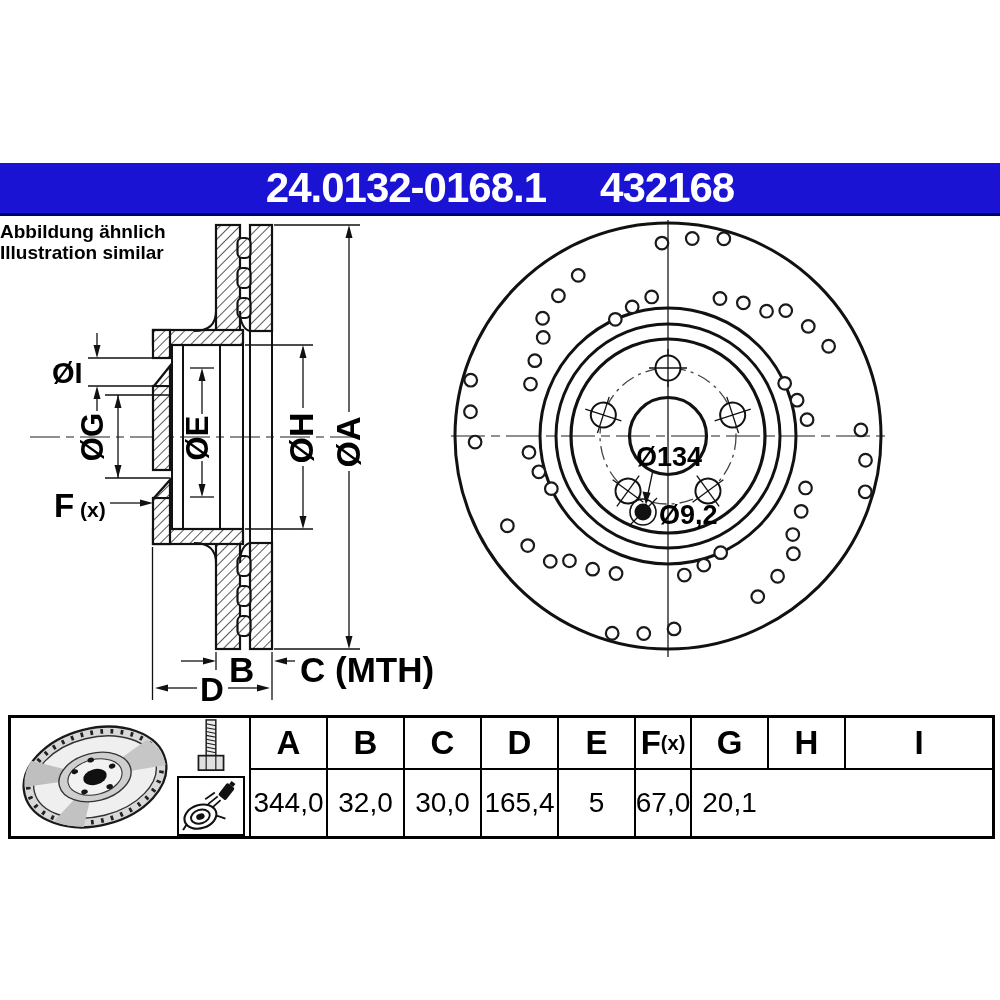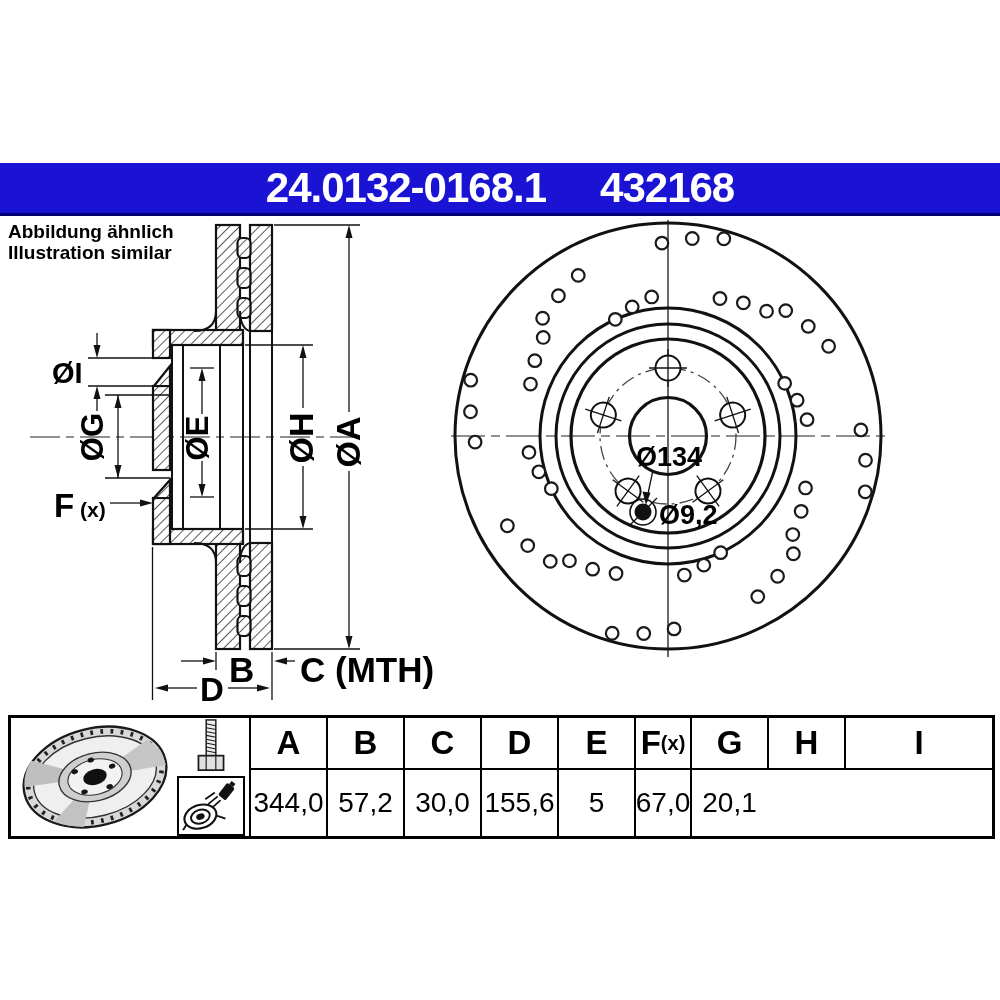--- a/index.html
+++ b/index.html
@@ -3,21 +3,21 @@
 <meta charset="utf-8">
 <style>
   html,body{margin:0;padding:0;background:#fff;}
   body{width:1000px;height:1000px;position:relative;font-family:"Liberation Sans",sans-serif;overflow:hidden;}
 
   .bar{position:absolute;left:0;top:163px;width:1000px;height:50px;
        background:var(--header-bar,#1a13d4);border-bottom:3px solid var(--header-bar-edge,#00006e);
        display:flex;align-items:center;justify-content:center;gap:54px;}
   .bar span{color:#fff;font-weight:bold;font-size:42px;letter-spacing:-1px;line-height:50px;}
 
-  .note{position:absolute;left:8px;top:221px;font-size:19px;font-weight:bold;color:#000;line-height:21px;}
+  .note{position:absolute;left:0;top:221px;font-size:19px;font-weight:bold;color:#000;line-height:21px;}
 
   svg.drawing{position:absolute;left:0;top:0;}
   .ln{stroke:var(--line,#111);fill:none;}
   .fillhatch{fill:url(#hatch);stroke:var(--line,#111);stroke-width:2.2;}
   .dimline{stroke:var(--line,#111);stroke-width:1.3;fill:none;}
   .arrow{fill:var(--line,#111);stroke:none;}
   .cl{stroke:var(--centerline,#8f8f8f);fill:none;}
   text.dim{fill:#000;font-weight:bold;font-family:"Liberation Sans",sans-serif;}
 
   .spec{position:absolute;left:8px;top:715px;width:981px;height:118px;border:3px solid #000;background:#fff;
@@ -359,19 +359,19 @@
   <div class="cell hd">
       <span>H</span>
       <span class="sfx"></span>
     </div>
   <div class="cell hd">
       <span>I</span>
       <span class="sfx"></span>
     </div>
 
   <div class="cell val">344,0</div>
-  <div class="cell val">57,2</div>
+  <div class="cell val">32,0</div>
   <div class="cell val">30,0</div>
-  <div class="cell val">155,6</div>
+  <div class="cell val">165,4</div>
   <div class="cell val">5</div>
   <div class="cell val">67,0</div>
   <div class="cell val">20,1</div>
 </div>
 
 </body></html>

